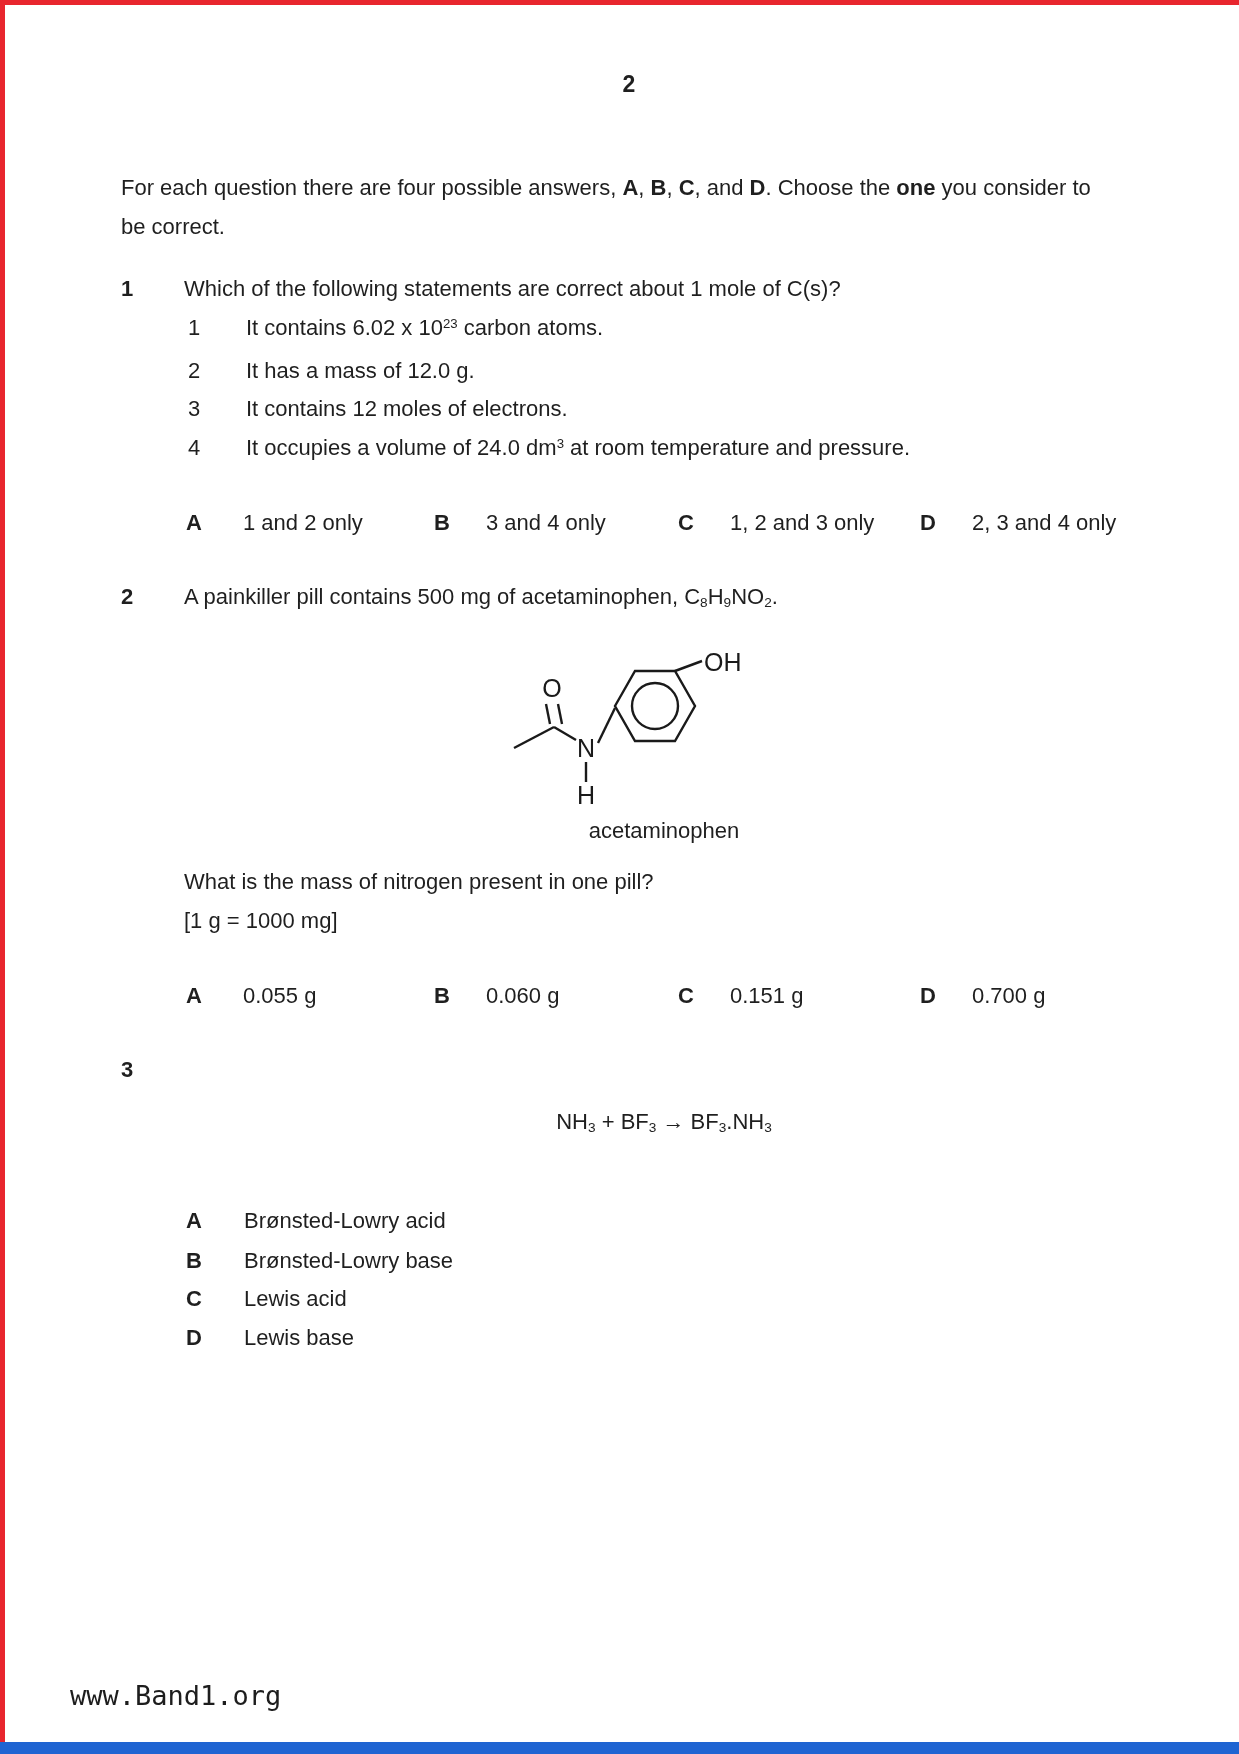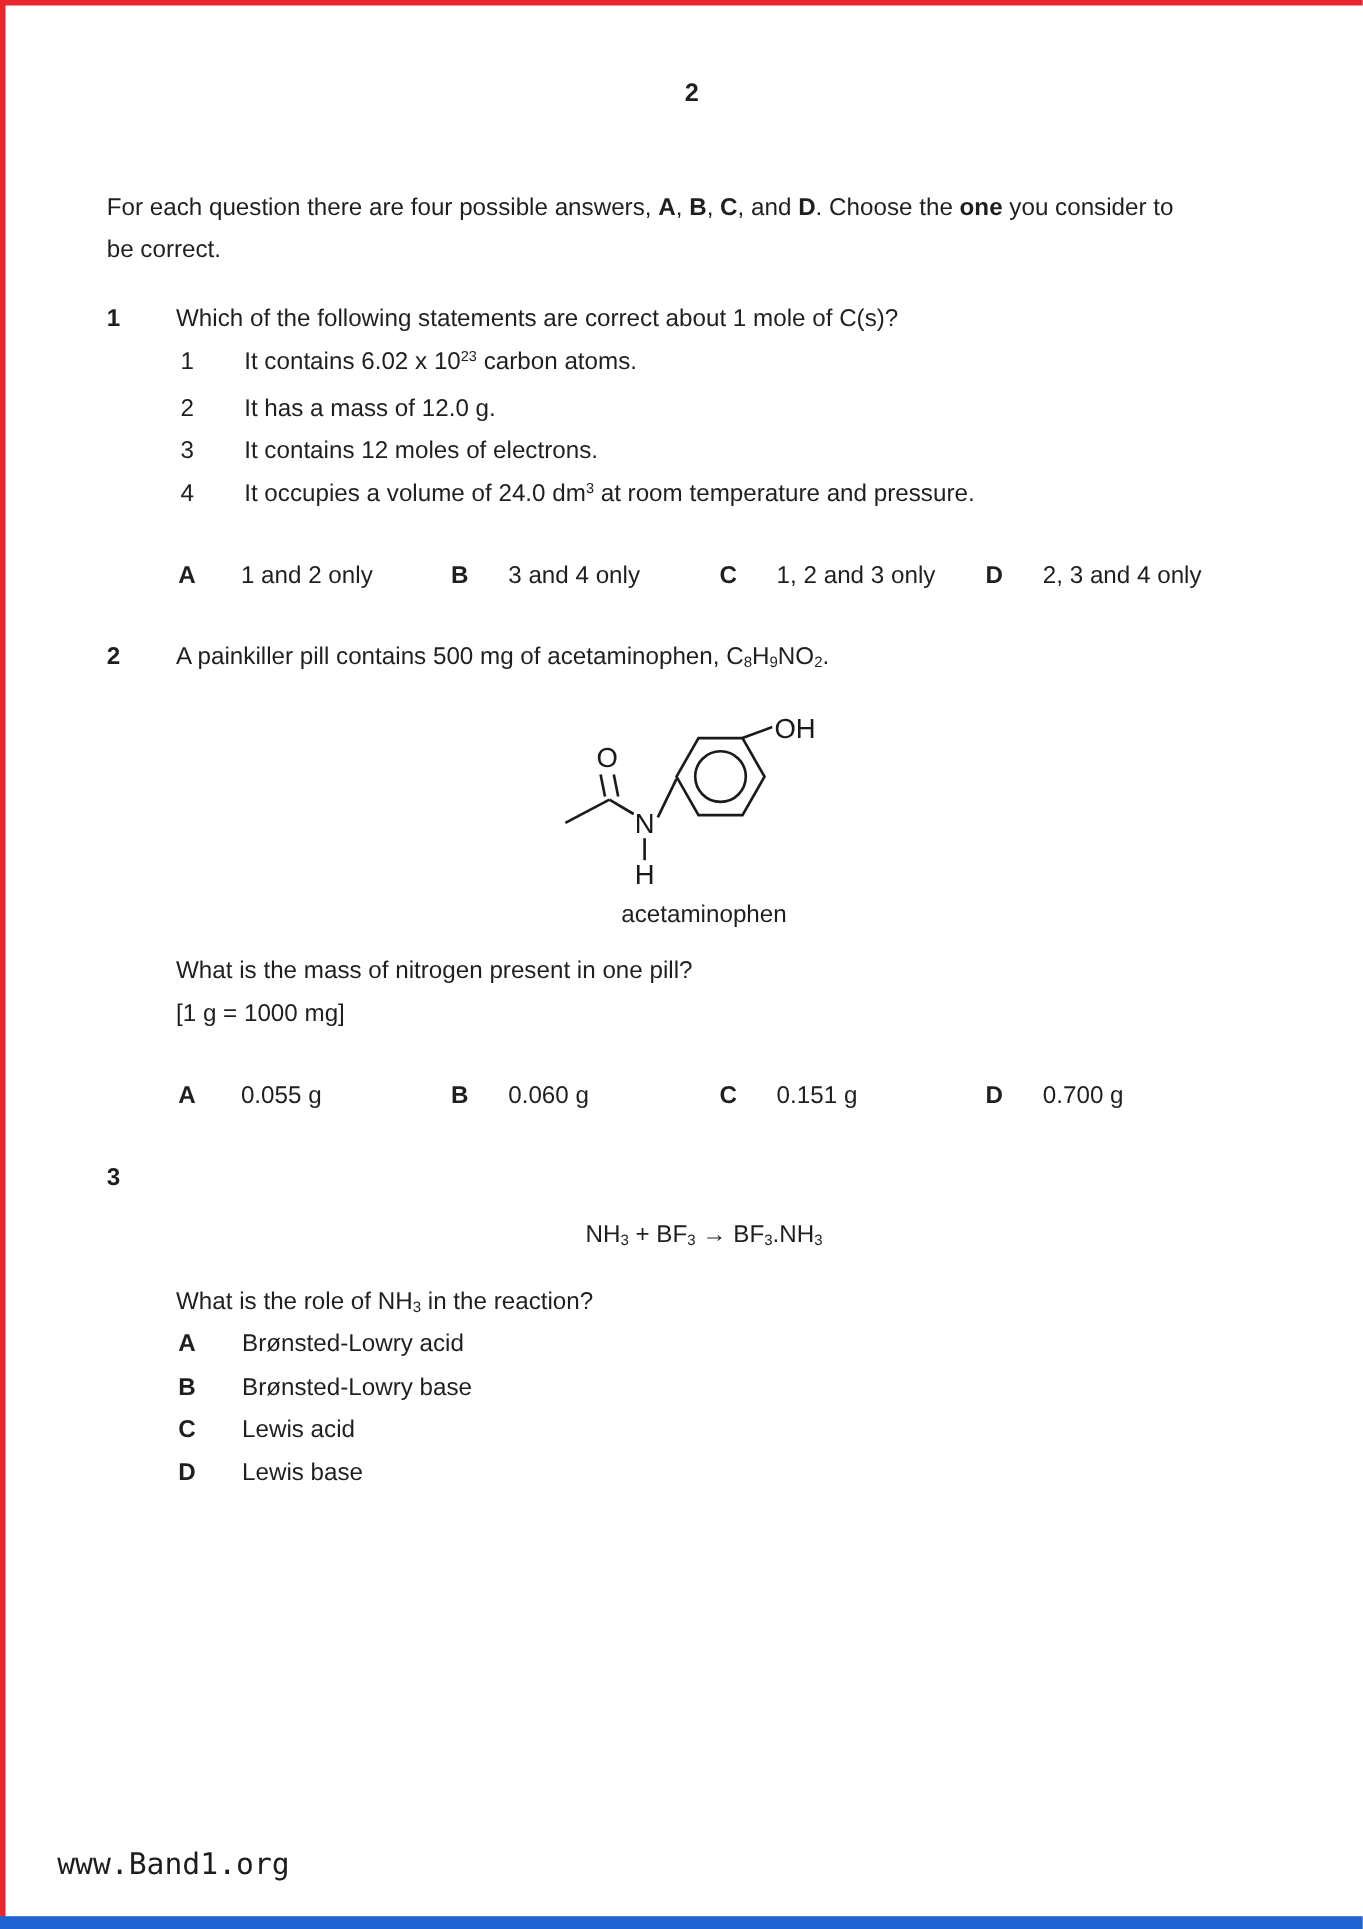--- a/index.html
+++ b/index.html
@@ -5,31 +5,31 @@
   html,body{margin:0;padding:0;background:#ffffff;}
   .page{
     position:relative;
     width:1239px;height:1754px;
     background:#ffffff;
     font-family:"Liberation Sans","DejaVu Sans",sans-serif;
     color:#1f1f1f;
     overflow:hidden;
   }
   .abs{position:absolute;white-space:nowrap;}
-  .t{font-size:22px;line-height:27px;}
+  .t{font-size:22px;line-height:27px;margin-left:24px;}
   b{font-weight:bold;}
   sub{font-size:0.62em;vertical-align:-0.2em;line-height:0;}
   sup{font-size:0.60em;vertical-align:0.55em;line-height:0;}
   .qnum{font-weight:bold;}
   .optletter{font-weight:bold;}
   .center{text-align:center;}
   .pagenum{font-weight:bold;font-size:23px;}
   .watermark{
     font-family:"DejaVu Sans Mono","Liberation Mono",monospace;
-    font-size:27px;color:#1d1d1d;letter-spacing:0px;
+    font-size:27px;color:#1d1d1d;letter-spacing:0px;margin-left:18px;
   }
   .frame-left{position:absolute;left:0;top:0;width:5px;height:1754px;background:#e8262e;}
   .frame-top{position:absolute;left:0;top:0;width:1239px;height:5px;background:#e8262e;}
   .frame-bottom{position:absolute;left:0;bottom:0;width:1239px;height:12px;background:#1f64d2;}
   svg text{font-family:"Liberation Sans","DejaVu Sans",sans-serif;fill:#1a1a1a;}
 </style>
 </head>
 <body>
 
 <div class="page">
@@ -108,21 +108,20 @@
   <div class="abs t" style="left:462px;top:982px;">0.060 g</div>
   <div class="abs t optletter" style="left:654px;top:982px;">C</div>
   <div class="abs t" style="left:706px;top:982px;">0.151 g</div>
   <div class="abs t optletter" style="left:896px;top:982px;">D</div>
   <div class="abs t" style="left:948px;top:982px;">0.700 g</div>
 
   <div class="abs t qnum" style="left:97px;top:1056px;">3</div>
 
   <div class="abs t center" style="left:320px;top:1108px;width:640px;">NH<sub>3</sub> + BF<sub>3</sub> → BF<sub>3</sub>.NH<sub>3</sub></div>
 
-  <div class="abs t" style="left:160px;top:1169px;">What is the role of NH<sub>3</sub> in the reaction?</div>
 
   <div class="abs t optletter" style="left:162px;top:1207px;">A</div>
   <div class="abs t" style="left:220px;top:1207px;">Brønsted-Lowry acid</div>
   <div class="abs t optletter" style="left:162px;top:1247px;">B</div>
   <div class="abs t" style="left:220px;top:1247px;">Brønsted-Lowry base</div>
   <div class="abs t optletter" style="left:162px;top:1285px;">C</div>
   <div class="abs t" style="left:220px;top:1285px;">Lewis acid</div>
   <div class="abs t optletter" style="left:162px;top:1324px;">D</div>
   <div class="abs t" style="left:220px;top:1324px;">Lewis base</div>
 

